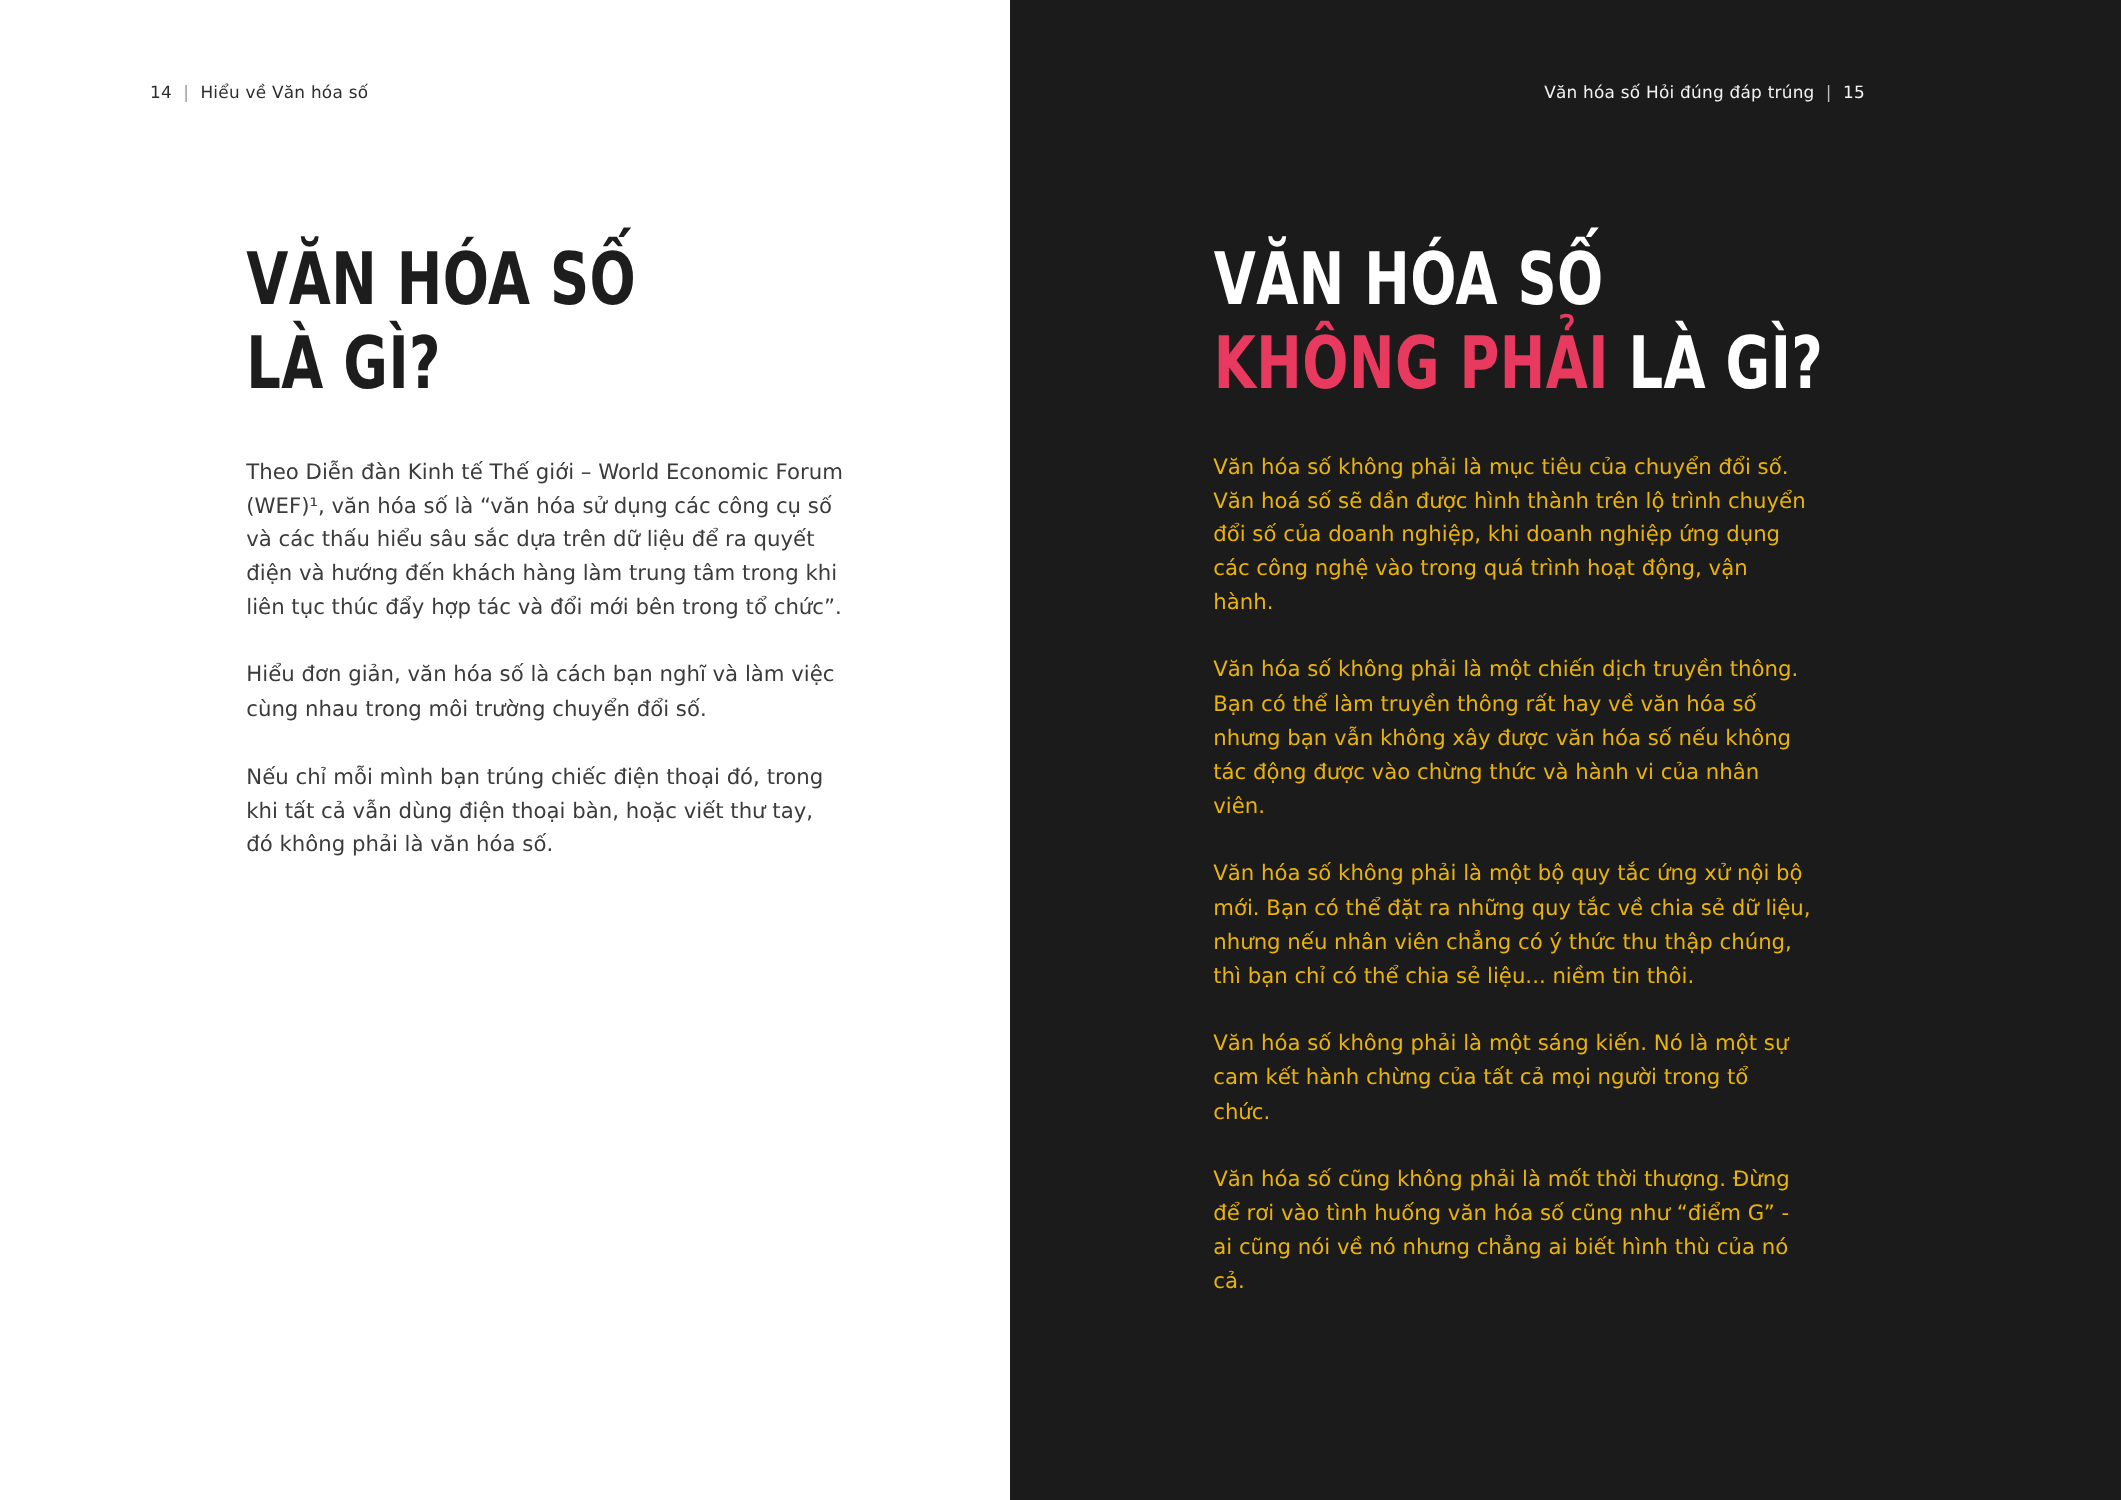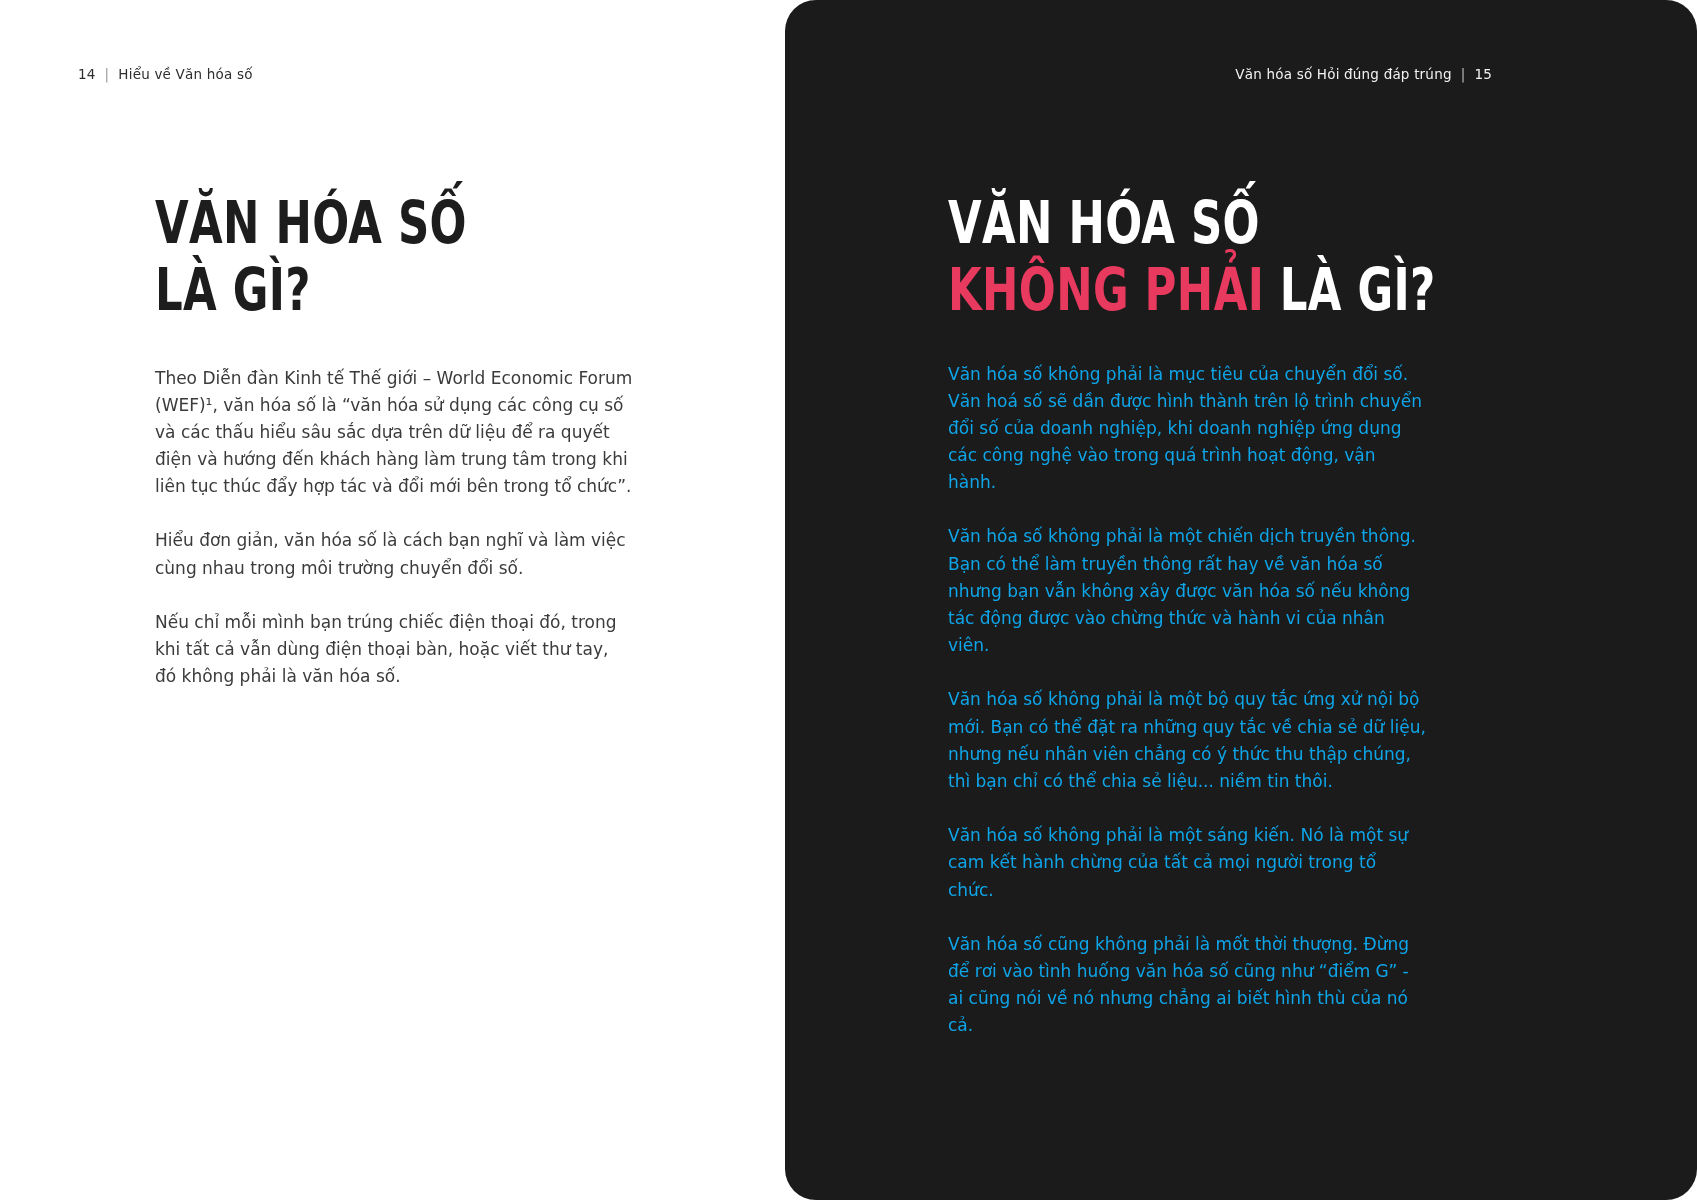--- a/index.html
+++ b/index.html
@@ -8,33 +8,33 @@
     width: 1697px;
     height: 1200px;
     font-family: "DejaVu Sans", sans-serif;
     background: #ffffff;
     overflow: hidden;
   }
   .spread {
     display: flex;
     width: 1697px;
     height: 1200px;
+    padding-left: 42px;
   }
   .page {
     position: relative;
     height: 1200px;
   }
   .page-left {
     width: 785px;
     background: #ffffff;
   }
   .page-right {
     width: 912px;
     background: #1b1b1b;
-    border-radius: 31px;
   }
 
   
   .running-head {
     position: absolute;
     top: 66px;
     font-size: 13.5px;
     letter-spacing: 0.2px;
     white-space: nowrap;
   }
@@ -68,21 +68,21 @@
   .page-right .title { color: #ffffff; margin-bottom: 36px; }
   .title .red { color: #e8395e; }
 
   
   .content p {
     margin: 0 0 27px 0;
     font-size: 17px;
     line-height: 1.6;
     color: #3b3b3b;
   }
-  .page-right .content p { color: #0ea5e9; }
+  .page-right .content p { color: #eab308; }
   .content p:last-child { margin-bottom: 0; }
 </style>
 </head>
 <body>
 
 <div class="spread">
 
   <section class="page page-left">
 
     <header class="running-head">

